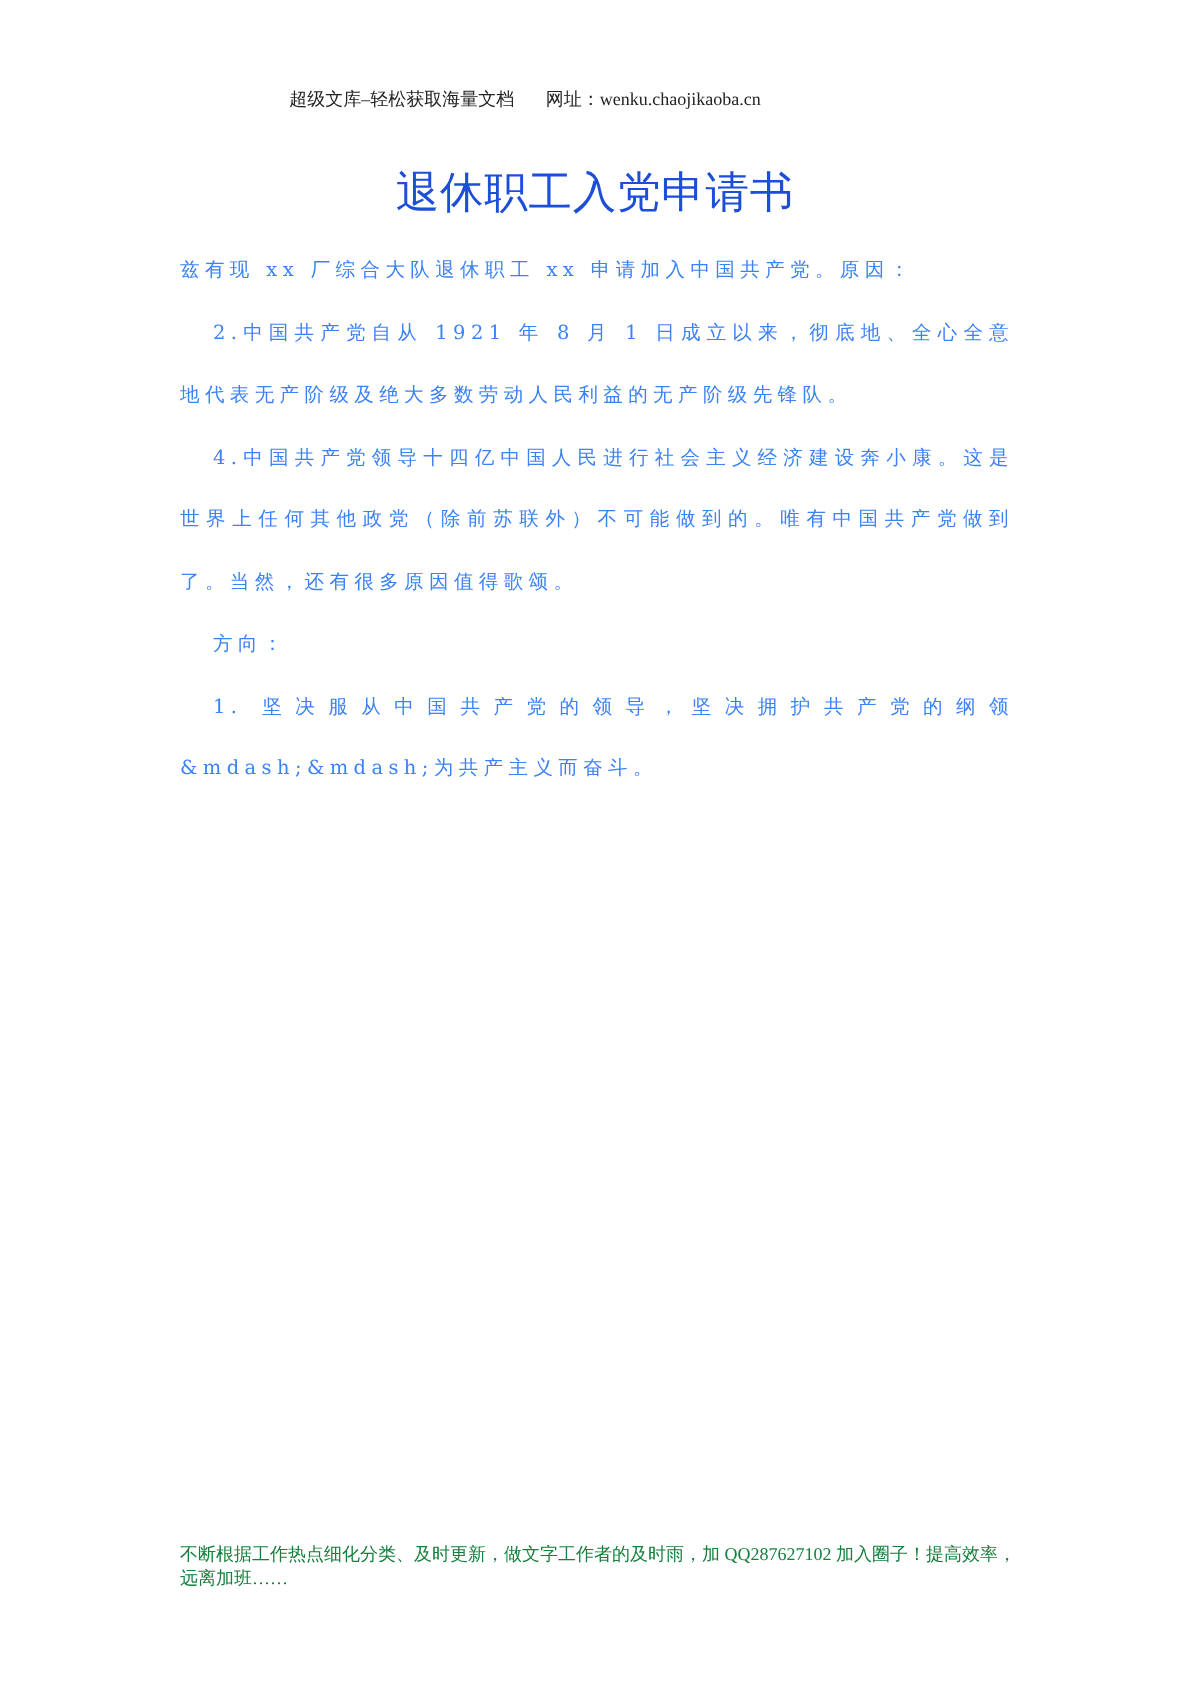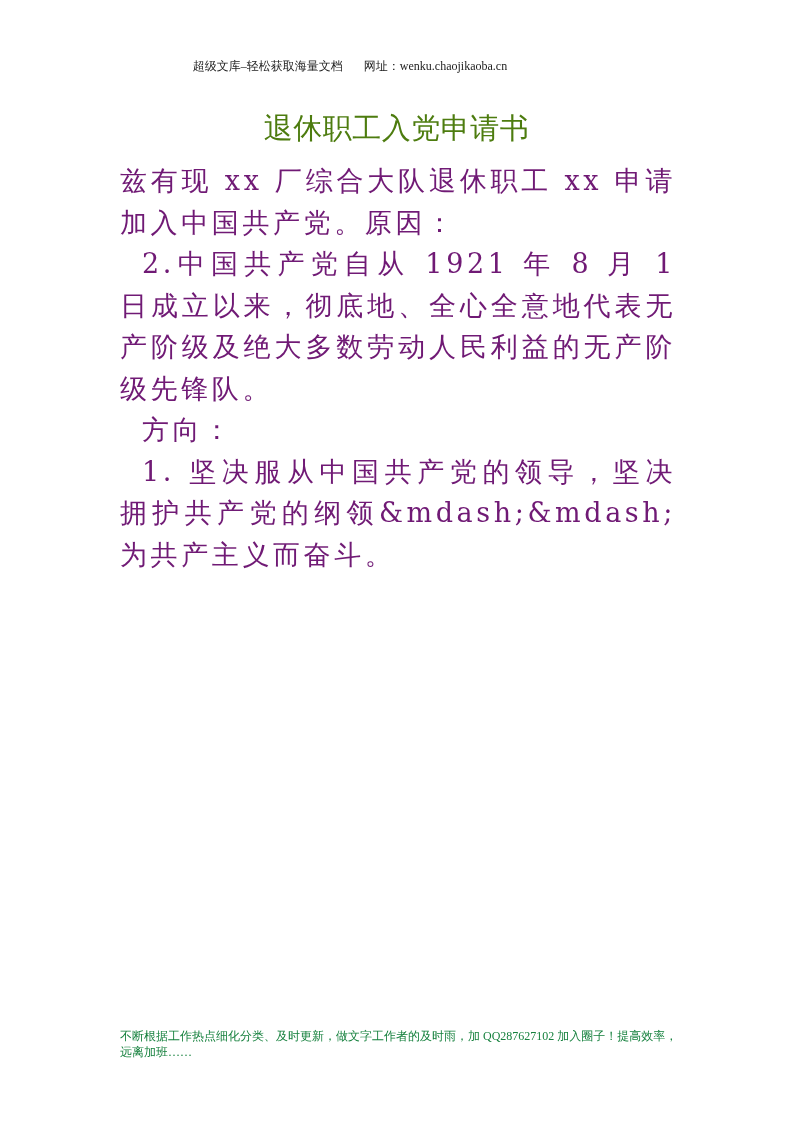--- a/index.html
+++ b/index.html
@@ -30,33 +30,33 @@
     .title {
       position: absolute;
       top: 108px;
       left: 0;
       width: 793px;
       text-align: center;
       font-family: "DejaVu Sans", "Liberation Sans", sans-serif;
       font-size: 29px;
       line-height: 40px;
       letter-spacing: 0.5px;
-      color: #4d7c0f;
+      color: #1d4ed8;
     }
     .body-text {
       position: absolute;
       top: 160px;
       left: 120px;
       width: 556px;
       font-family: "DejaVu Serif", "Liberation Serif", serif;
-      font-size: 27px;
+      font-size: 13px;
       line-height: 41.5px;
       letter-spacing: 3.6px;
       text-align: justify;
-      color: #701a75;
+      color: #3b82f6;
     }
     .body-text p {
       margin: 0;
     }
     .body-text p.indent {
       text-indent: 22px;
     }
     .footer {
       position: absolute;
       top: 1028px;
@@ -74,17 +74,18 @@
 <div class="header">
   <span class="site-name">超级文库–轻松获取海量文档</span>
   <span>网址：</span><span>wenku.chaojikaoba.cn</span>
 </div>
 
 <div class="title">退休职工入党申请书</div>
 
 <div class="body-text">
   <p>兹有现 xx 厂综合大队退休职工 xx 申请加入中国共产党。原因：</p>
   <p class="indent">2.中国共产党自从 1921 年 8 月 1 日成立以来，彻底地、全心全意地代表无产阶级及绝大多数劳动人民利益的无产阶级先锋队。</p>
+  <p class="indent">4.中国共产党领导十四亿中国人民进行社会主义经济建设奔小康。这是世界上任何其他政党（除前苏联外）不可能做到的。唯有中国共产党做到了。当然，还有很多原因值得歌颂。</p>
   <p class="indent">方向：</p>
   <p class="indent">1. 坚决服从中国共产党的领导，坚决拥护共产党的纲领&amp;mdash;&amp;mdash;为共产主义而奋斗。</p>
 </div>
 
 <div class="footer">不断根据工作热点细化分类、及时更新，做文字工作者的及时雨，加 QQ287627102 加入圈子！提高效率，远离加班……</div>
 
 </body></html>

